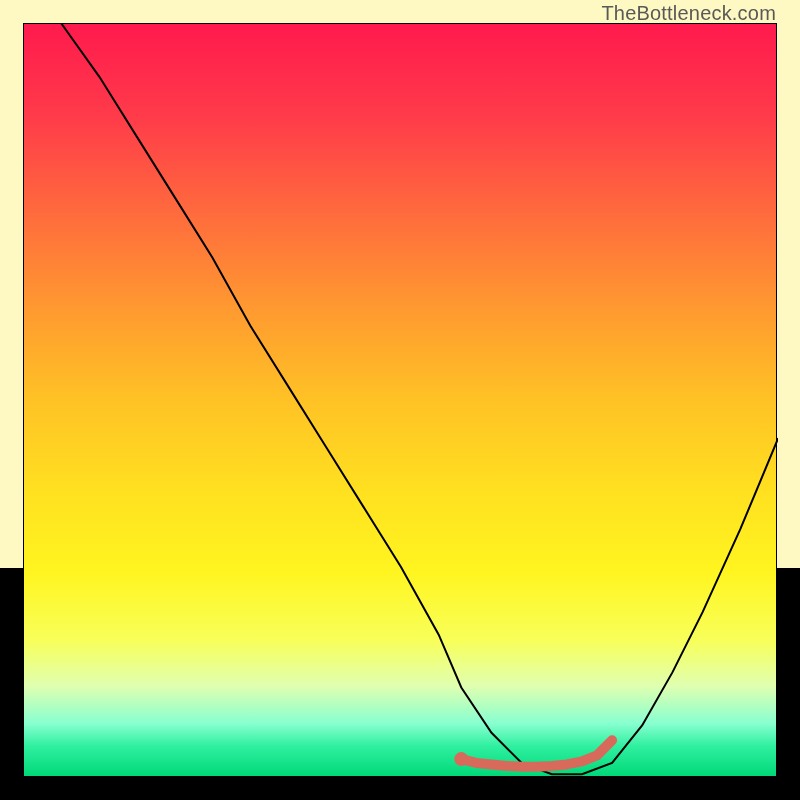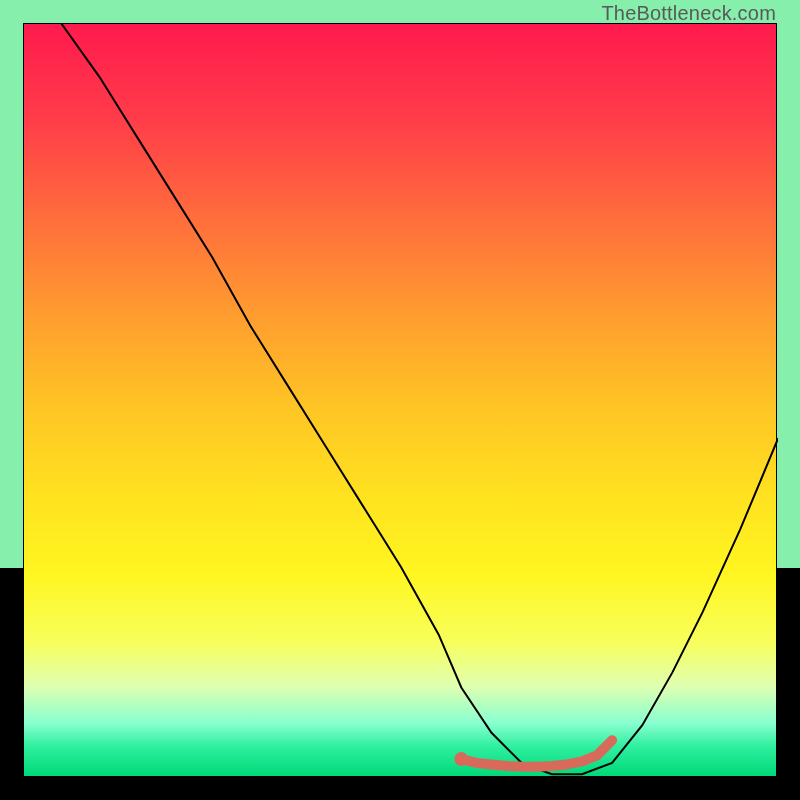--- a/index.html
+++ b/index.html
@@ -1,21 +1,21 @@
 <!DOCTYPE html>
 <html><head>
 <meta charset="utf-8">
 <style>
   * { margin: 0; padding: 0; box-sizing: border-box; }
   html, body { width: 800px; height: 800px; overflow: hidden; background: #000; }
   .container {
     width: 800px;
     height: 568px;
     position: relative;
-    background: #86efac;
+    background: #fef9c3;
     text-decoration: underline;
   }
   .plot-area {
     position: absolute;
     left: 23px;
     top: 23px;
     width: 754px;
     height: 754px;
     background: linear-gradient(to bottom,
       #ff1a4d 0%,

